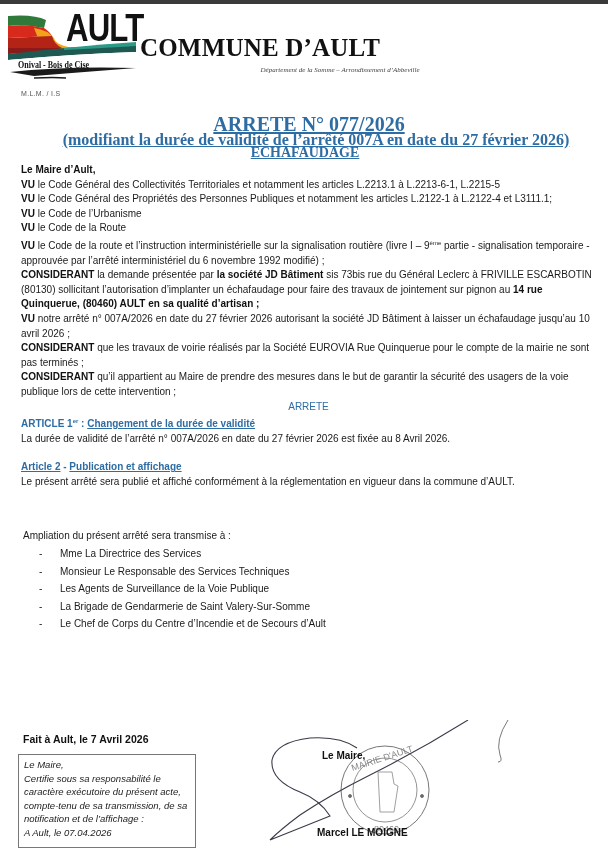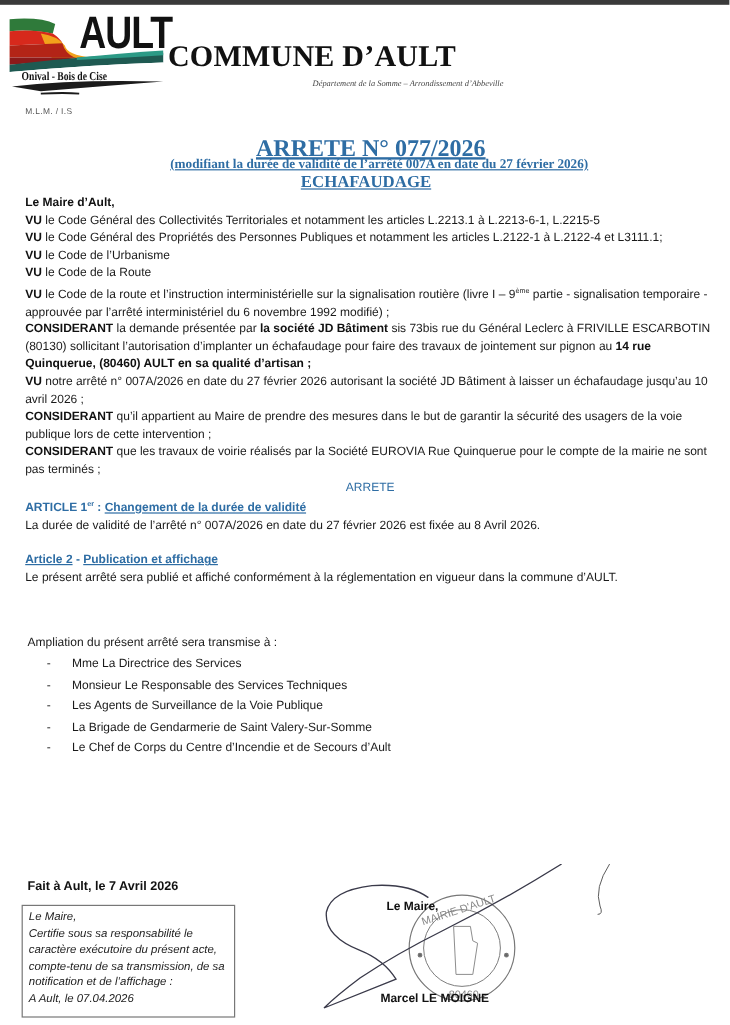--- a/index.html
+++ b/index.html
@@ -13,21 +13,21 @@
   .logo-sub { position: absolute; left: 14px; top: 53px; font-family: "Liberation Serif", serif; font-weight: bold; font-size: 10px; color: #111; transform: scaleX(0.8); transform-origin: left top; white-space: nowrap; }
   .ref { position: absolute; left: 21px; top: 90px; font-size: 7px; color: #555; letter-spacing: 0.3px; font-family: "Liberation Sans", sans-serif; }
 
   
   .commune { position: absolute; left: 0; width: 492px; top: 34px; text-align: center; padding-left: 28px; font-family: "Liberation Serif", serif; font-weight: bold; font-size: 25px; color: #111; letter-spacing: 0.2px; }
   .dept { position: absolute; left: 0; width: 608px; top: 66px; text-align: center; padding-left: 40px; font-family: "Liberation Serif", serif; font-style: italic; font-size: 7px; color: #444; margin-left: 16px; }
 
   
   .title { position: absolute; left: 0; width: 608px; text-align: center; font-family: "Liberation Serif", serif; font-weight: bold; color: #2e6da4; text-decoration: underline; }
   .t1 { top: 113px; font-size: 20px; padding-left: 10px; }
-  .t2 { top: 131px; font-size: 11px; padding-left: 24px; }
+  .t2 { top: 131px; font-size: 16px; padding-left: 24px; }
   .t3 { top: 145px; font-size: 14px; padding-left: 2px; }
 
   
   .body { position: absolute; left: 21px; top: 163px; width: 575px; font-size: 10px; line-height: 14.6px; color: #1a1a1a; }
   .body p { margin: 0; }
   .b { font-weight: bold; color: #111; }
   .sup { font-size: 6px; vertical-align: 4px; }
   .sect { text-align: center; color: #2e6da4; font-weight: normal; margin: 6px 0 14px 0; }
   .art-h { color: #2e6da4; font-weight: bold; }
   .art-h u { text-decoration: underline; margin-top: 24px; }
@@ -76,22 +76,22 @@
 
 <div class="body">
   <p class="b">Le Maire d’Ault,</p>
   <p><span class="b">VU</span> <span>le Code Général des Collectivités Territoriales et notamment les articles L.2213.1 à L.2213-6-1, L.2215-5</span></p>
   <p><span class="b">VU</span> <span>le Code Général des Propriétés des Personnes Publiques et notamment les articles L.2122-1 à L.2122-4 et L3111.1;</span></p>
   <p><span class="b">VU</span> <span>le Code de l’Urbanisme</span></p>
   <p><span class="b">VU</span> <span>le Code de la Route</span></p>
   <p><span class="b">VU</span> <span>le Code de la route et l’instruction interministérielle sur la signalisation routière (livre I – 9</span><span class="sup">ème</span><span> partie - signalisation temporaire - approuvée par l’arrêté interministériel du 6 novembre 1992 modifié) ;</span></p>
   <p><span class="b">CONSIDERANT</span> <span>la demande présentée par</span> <span class="b">la société JD Bâtiment</span> <span>sis 73bis rue du Général Leclerc à FRIVILLE ESCARBOTIN (80130) sollicitant l’autorisation d’implanter un échafaudage pour faire des travaux de jointement sur pignon au</span> <span class="b">14 rue Quinquerue, (80460) AULT en sa qualité  d’artisan ;</span></p>
   <p><span class="b">VU</span> <span>notre arrêté n° 007A/2026 en date du 27 février 2026 autorisant la société JD Bâtiment à laisser un échafaudage jusqu’au 10 avril 2026 ;</span></p>
+  <p><span class="b">CONSIDERANT</span> <span>que les travaux de voirie réalisés par la Société EUROVIA Rue Quinquerue pour le compte de la mairie ne sont pas terminés ;</span></p>
   <p><span class="b">CONSIDERANT</span> <span>qu’il appartient au Maire de prendre des mesures dans le but de garantir la sécurité des usagers de la voie publique lors de cette intervention ;</span></p>
-  <p><span class="b">CONSIDERANT</span> <span>que les travaux de voirie réalisés par la Société EUROVIA Rue Quinquerue pour le compte de la mairie ne sont pas terminés ;</span></p>
 
   <p class="sect">ARRETE</p>
 
   <p class="art-h"><span>ARTICLE 1</span><span class="sup">er</span><span> : </span><u>Changement de la durée de validité</u></p>
   <p>La durée de validité de l’arrêté n° 007A/2026 en date du 27 février 2026 est fixée au 8 Avril 2026.</p>
   <div class="gap"></div>
   <p class="art-h"><u>Article  2</u><span> - </span><u>Publication et affichage</u></p>
   <p>Le présent arrêté sera publié et affiché conformément à la réglementation en vigueur dans la commune d’AULT.</p>
   <div class="gap2"></div>
   <div class="gap2"></div>

